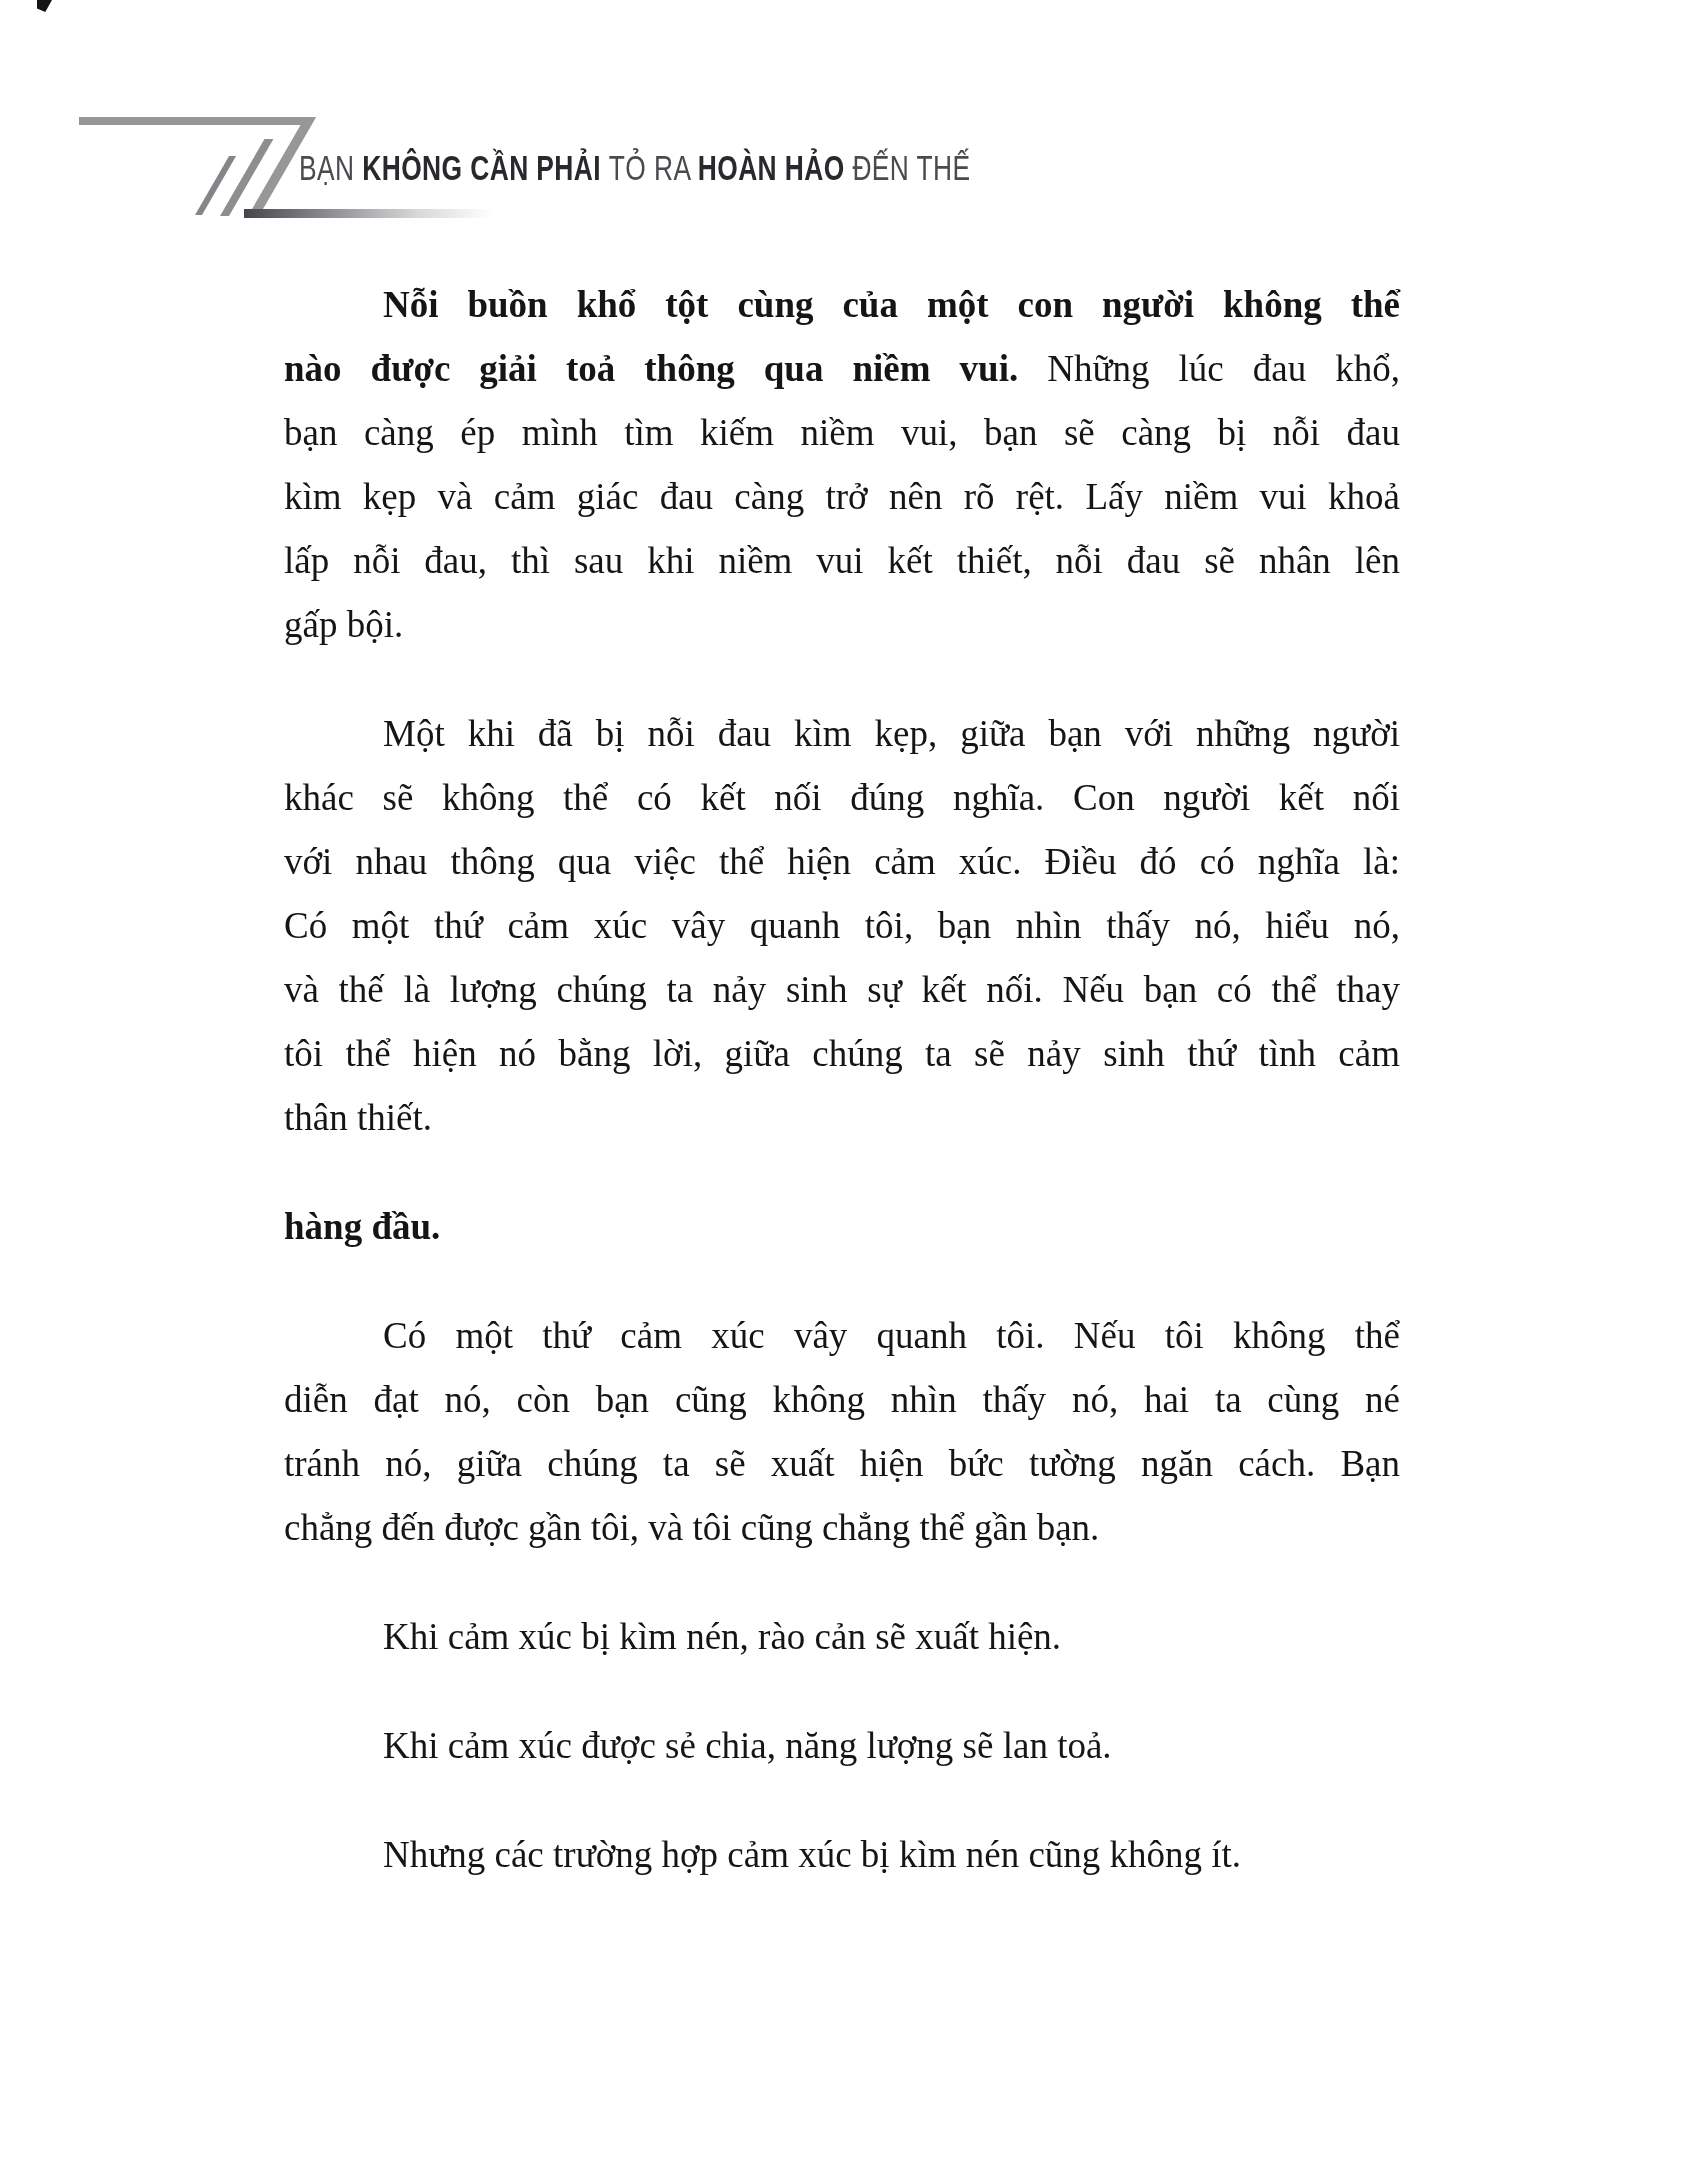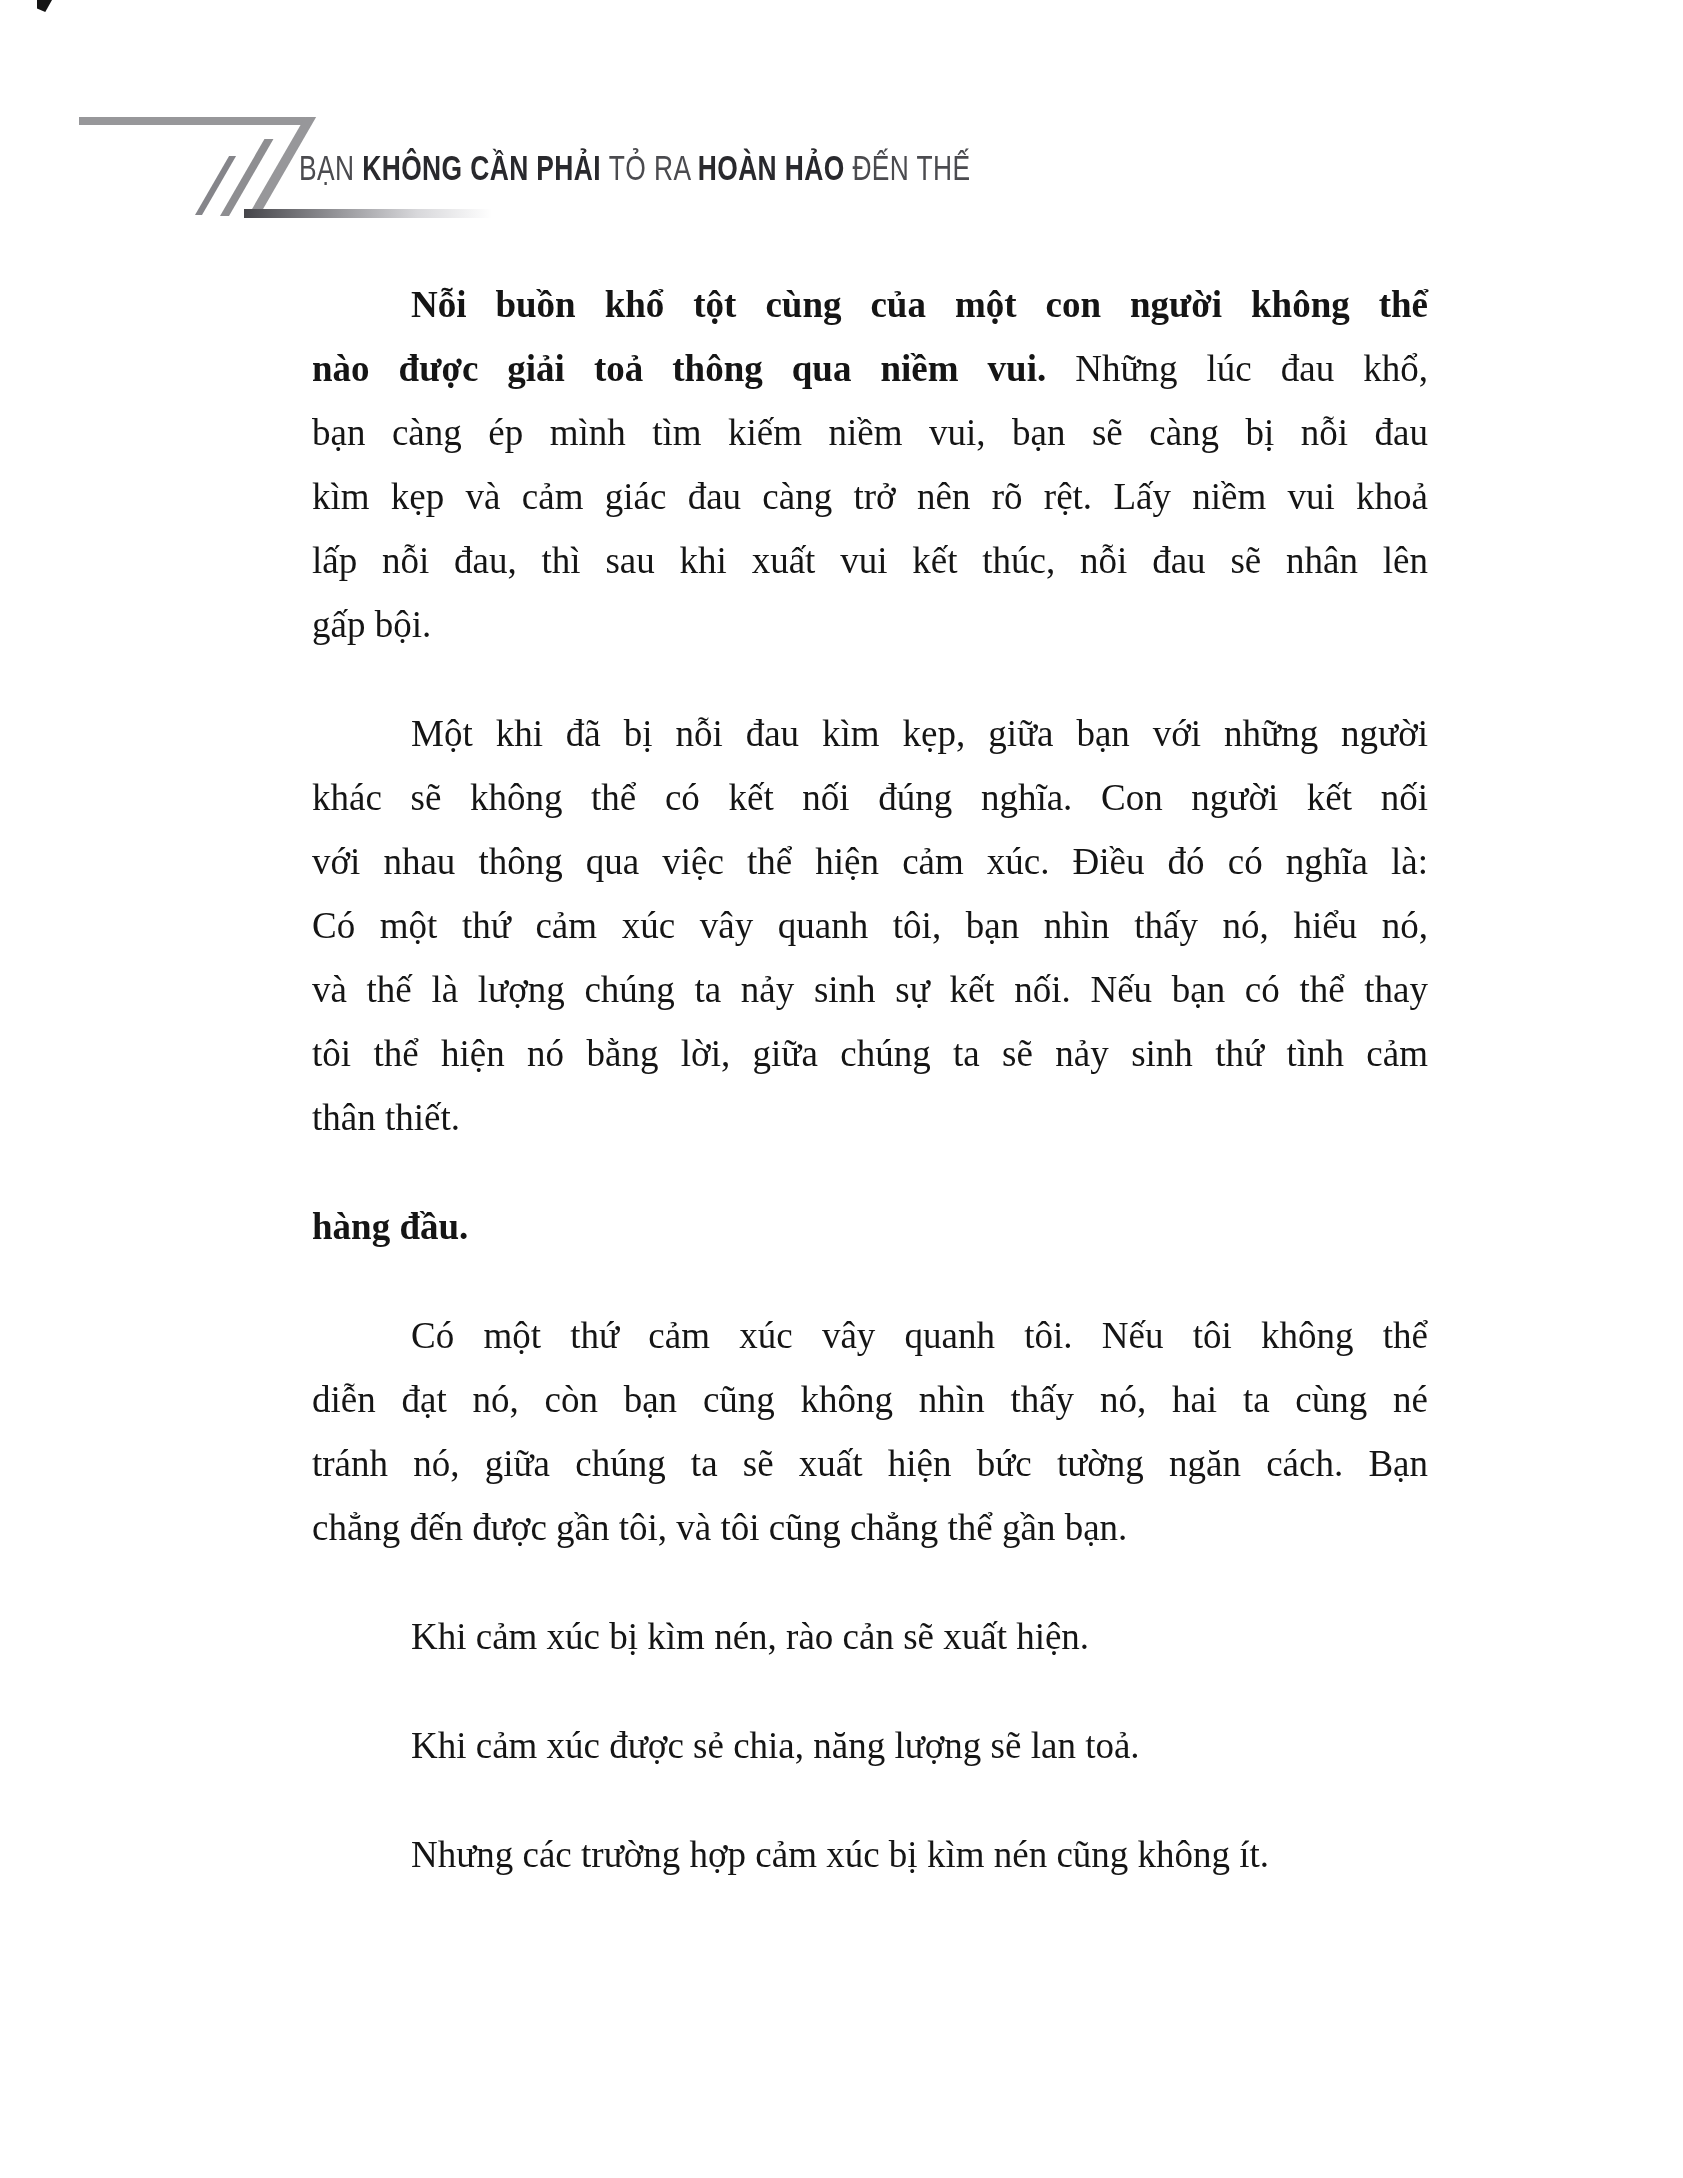--- a/index.html
+++ b/index.html
@@ -40,21 +40,21 @@
     font-size:33px;
     letter-spacing:0.5px;
     transform:scale(0.80,1.08);
     transform-origin:left center;
     color:#4b4b4f;
   }
   .running-head .rh-bold{font-weight:700;color:#29292d;}
   .running-head .rh-light{font-weight:400;color:#4b4b4f;}
   
   .body-text{
-    position:absolute;left:312px;top:273px;width:1116px;
+    position:absolute;left:284px;top:273px;width:1116px;
     font-size:37px;line-height:64px;color:#151515;
   }
   .para{margin:0 0 45px 0;}
   .line{
     text-align:justify;
     text-align-last:justify;
   }
   .line.lastline{text-align-last:left;}
   .line.firstline{text-indent:99px;}
   .run-b{font-weight:bold;}
@@ -79,21 +79,21 @@
   <div class="grad-bar"></div>
 
   <div class="running-head" id="running-head"><span class="rh-light">BẠN </span><span class="rh-bold">KHÔNG CẦN PHẢI </span><span class="rh-light">TỎ RA </span><span class="rh-bold">HOÀN HẢO </span><span class="rh-light">ĐẾN THẾ</span></div>
 
   <div class="body-text" id="body-text">
       <div class="para">
         <div class="line firstline"><span class="run-b">Nỗi buồn khổ tột cùng của một con người không thể</span></div>
         <div class="line"><span class="run-b">nào được giải toả thông qua niềm vui. </span><span>Những lúc đau khổ,</span></div>
         <div class="line"><span>bạn càng ép mình tìm kiếm niềm vui, bạn sẽ càng bị nỗi đau</span></div>
         <div class="line"><span>kìm kẹp và cảm giác đau càng trở nên rõ rệt. Lấy niềm vui khoả</span></div>
-        <div class="line"><span>lấp nỗi đau, thì sau khi xuất vui kết thúc, nỗi đau sẽ nhân lên</span></div>
+        <div class="line"><span>lấp nỗi đau, thì sau khi niềm vui kết thiết, nỗi đau sẽ nhân lên</span></div>
         <div class="line lastline"><span>gấp bội.</span></div>
       </div>
       <div class="para">
         <div class="line firstline"><span>Một khi đã bị nỗi đau kìm kẹp, giữa bạn với những người</span></div>
         <div class="line"><span>khác sẽ không thể có kết nối đúng nghĩa. Con người kết nối</span></div>
         <div class="line"><span>với nhau thông qua việc thể hiện cảm xúc. Điều đó có nghĩa là:</span></div>
         <div class="line"><span>Có một thứ cảm xúc vây quanh tôi, bạn nhìn thấy nó, hiểu nó,</span></div>
         <div class="line"><span>và thế là lượng chúng ta nảy sinh sự kết nối. Nếu bạn có thể thay</span></div>
         <div class="line"><span>tôi thể hiện nó bằng lời, giữa chúng ta sẽ nảy sinh thứ tình cảm</span></div>
         <div class="line lastline"><span>thân thiết.</span></div>

